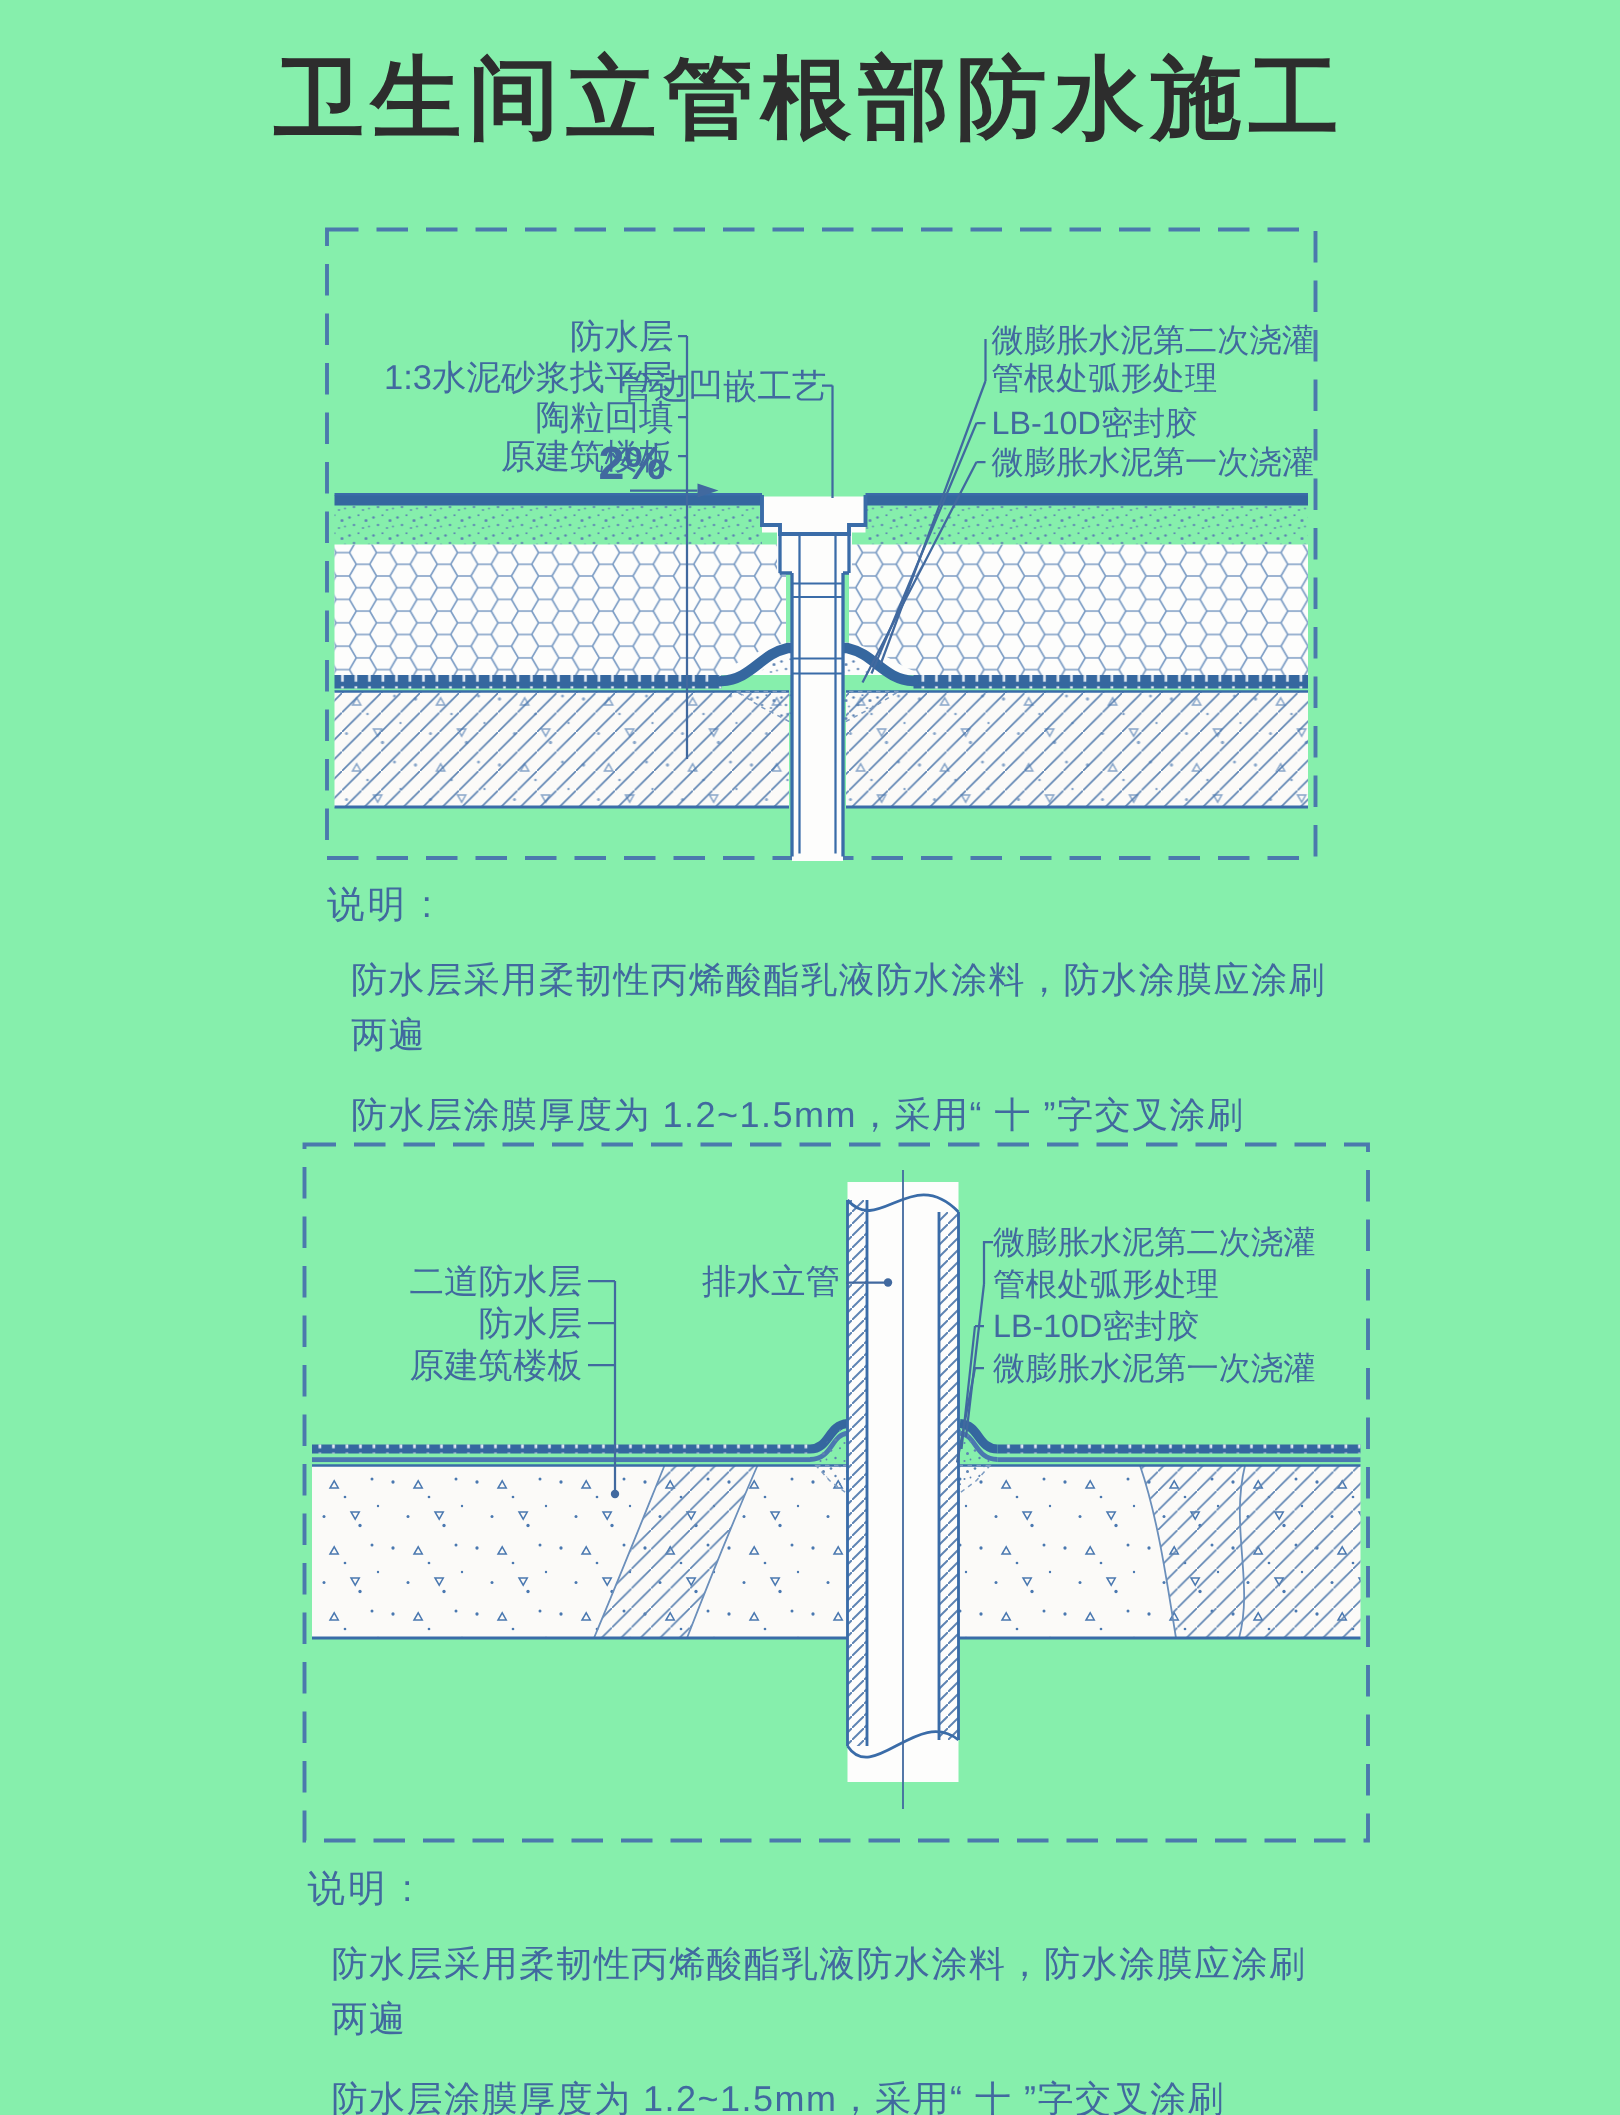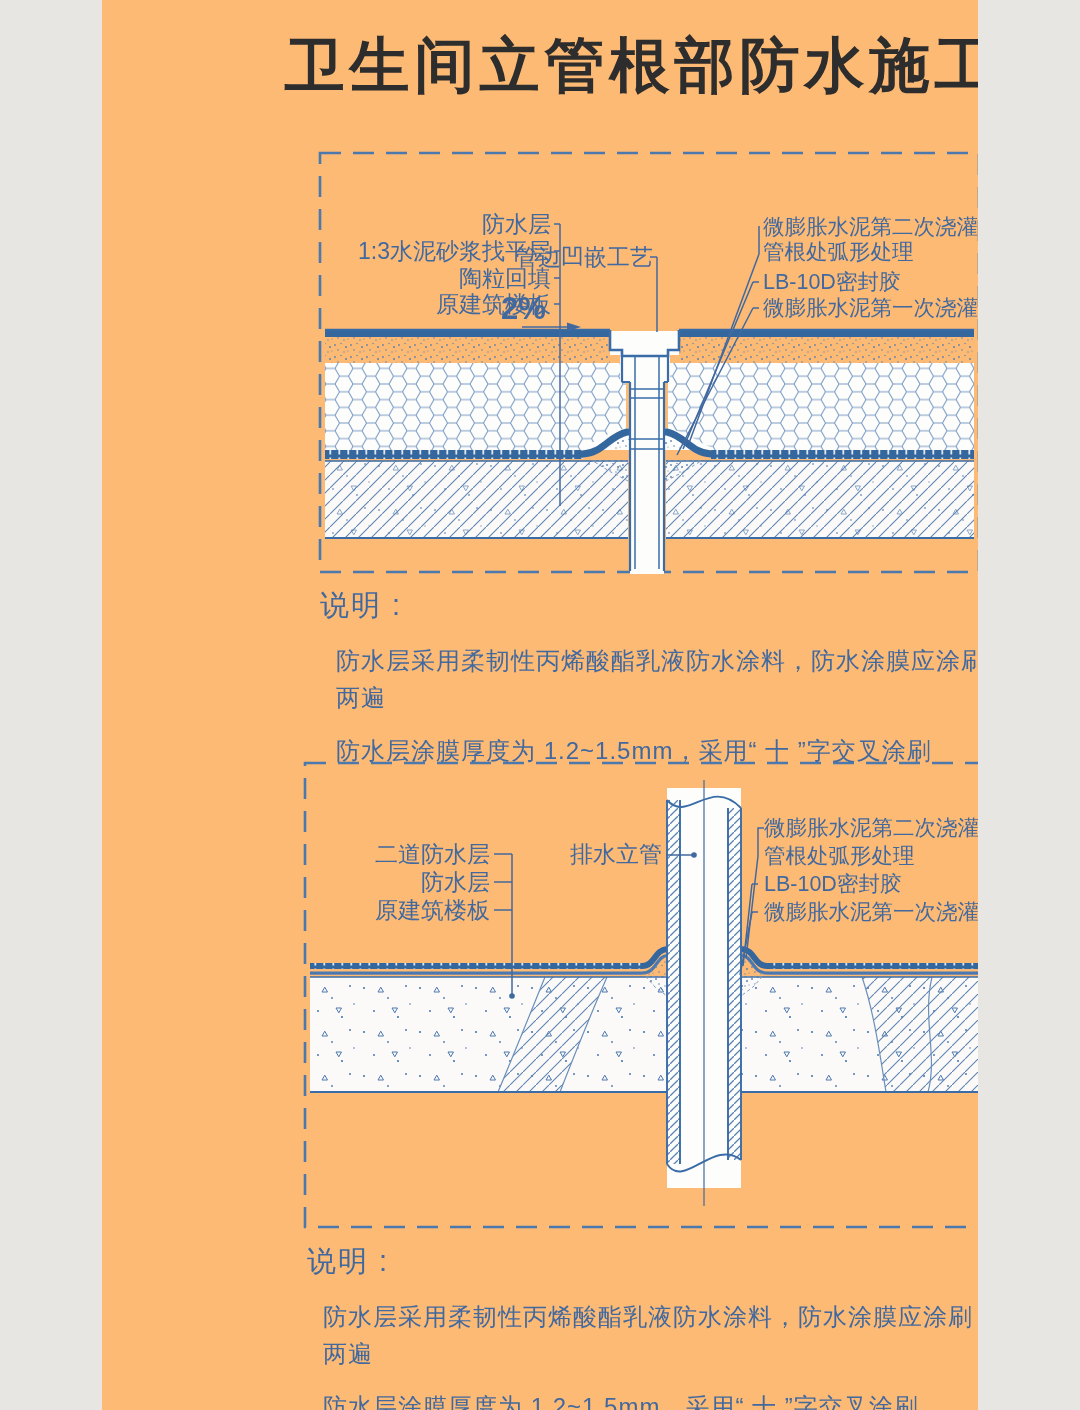--- a/index.html
+++ b/index.html
@@ -1,31 +1,31 @@
 <!DOCTYPE html>
 <html><head>
 <meta charset="utf-8">
 <style>
   html,body{margin:0;padding:0;background:#e8e6e3;}
   .page{
-    position:relative;width:876px;height:1410px;margin:0 auto;
-    background:#fdba74;overflow:hidden;
+    position:relative;width:1080px;height:1410px;margin:0 auto;
+    background:#86efac;overflow:hidden;
     font-family:"Liberation Sans","DejaVu Sans",sans-serif;
   }
   .title{
     position:absolute;top:26px;left:0;width:1080px;text-align:center;
     font-size:60px;font-weight:bold;color:#2d2d2d;letter-spacing:5px;
   }
   .diagram{position:absolute;}
   .d1{left:215px;top:150px;}
   .d2{left:200px;top:760px;}
   .note{position:absolute;color:#41699f;}
   .note1{left:218px;top:586px;width:700px;}
   .note2{left:205px;top:1242px;width:700px;}
-  .note-heading{font-size:29px;margin:0 0 13px 0;letter-spacing:2px;}
+  .note-heading{font-size:25px;margin:0 0 13px 0;letter-spacing:2px;}
   .note-line{font-size:24px;line-height:37px;margin:16px;letter-spacing:1px;}
   svg text{fill:#41699f;font-family:"Liberation Sans","DejaVu Sans",sans-serif;}
   svg .lbl{font-size:23px;}
   svg .lbl-sm{font-size:21.5px;}
   svg .slope{font-size:31px;font-weight:bold;}
 </style>
 </head>
 <body>
 
 <div class="page">

